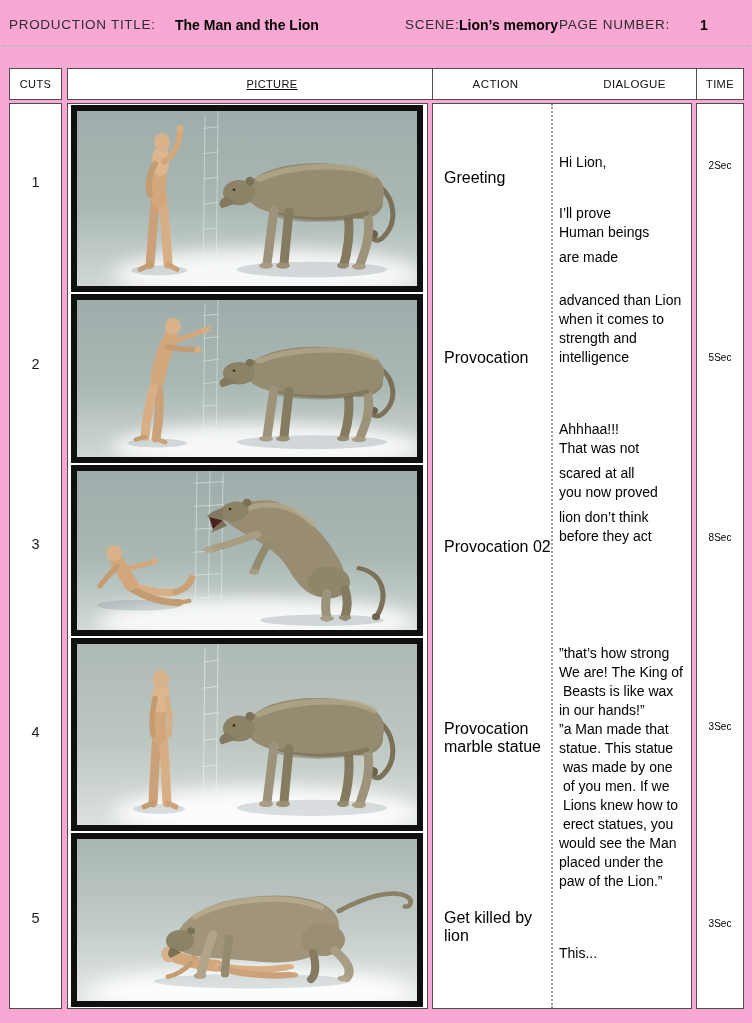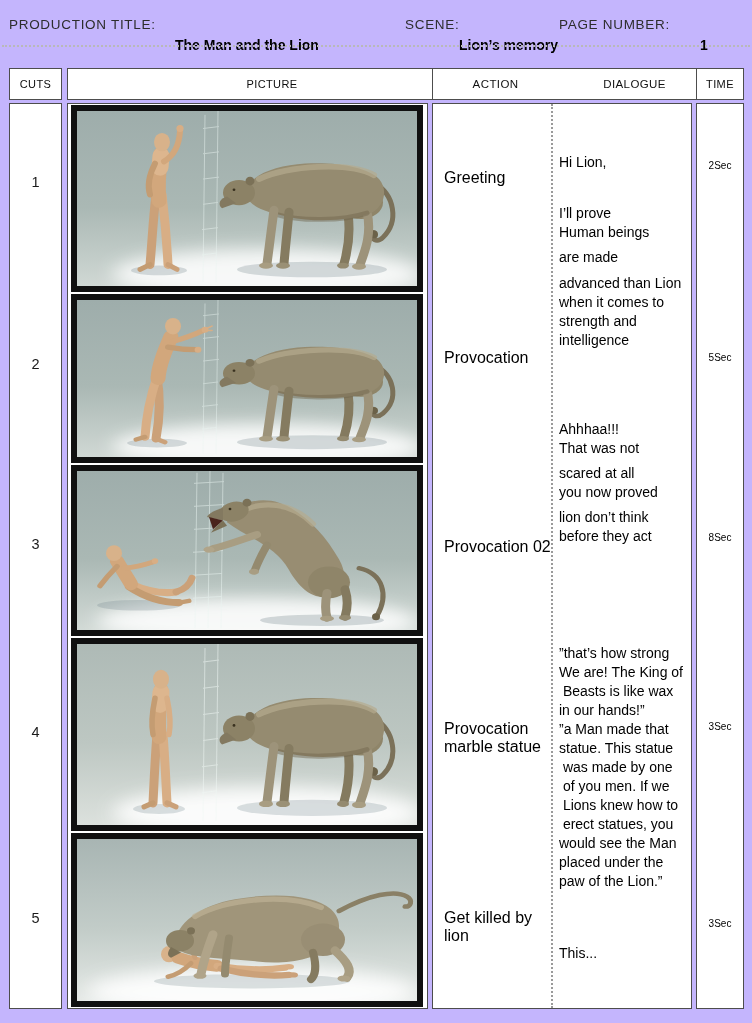--- a/index.html
+++ b/index.html
@@ -1,35 +1,35 @@
 <!DOCTYPE html>
 <html><head>
 <meta charset="utf-8">
 <style>
   * { margin:0; padding:0; box-sizing:border-box; }
   html,body { background:#ffffff; }
   body { font-family:"Liberation Sans", sans-serif; color:#111; }
-  .page { position:relative; width:752px; height:1023px; background:#c4b5fd; overflow:hidden; }
+  .page { position:relative; width:752px; height:1023px; background:#f9a8d4; overflow:hidden; }
 
   
   .hdr-item { position:absolute; top:15px; height:20px; line-height:20px; white-space:nowrap; }
   .hdr-label { font-size:13.5px; letter-spacing:0.7px; color:#2d2d2d; }
-  .hdr-value { font-size:14px; font-weight:bold; color:#000;margin-top:20px; }
+  .hdr-value { font-size:14px; font-weight:bold; color:#000; }
   .pos-prod-label { left:9px; }
   .pos-prod-value { left:175px; }
   .pos-scene-label { left:405px; }
   .pos-scene-value { left:459px; }
   .pos-page-label { left:559px; }
   .pos-page-value { left:700px; }
   .top-rule { position:absolute; left:2px; right:2px; top:45px; border-top:2px dotted #b9b9b9; }
 
   
   .cell { position:absolute; border:1px solid #4d4d4d; background:#fff; }
   .h-cuts   { left:9px;   top:68px; width:53px;  height:32px; }
-  .h-pic    { left:67px;  top:68px; width:410px; height:32px; }
+  .h-pic    { left:67px;  top:68px; width:410px; height:32px;text-decoration:underline; }
   .h-act    { left:432px; top:68px; width:280px; height:32px; }
   .h-time   { left:696px; top:68px; width:48px;  height:32px; }
   .b-cuts   { left:9px;   top:103px; width:53px;  height:906px; }
   .b-pic    { left:67px;  top:103px; width:361px; height:906px; }
   .b-act    { left:432px; top:103px; width:260px; height:906px; }
   .b-time   { left:696px; top:103px; width:48px;  height:906px; }
 
   .col-head { display:flex; align-items:center; justify-content:center;
               font-size:11px; letter-spacing:0.4px; color:#0d0d0d; }
   .h-act { display:block; position:absolute; }
@@ -382,21 +382,21 @@
     <span class="action-label" style="top:65px">Greeting</span>
     <span class="action-label" style="top:245px">Provocation</span>
     <span class="action-label" style="top:434px">Provocation 02</span>
     <span class="action-label" style="top:616px">Provocation marble statue</span>
     <span class="action-label" style="top:805px">Get killed by lion</span>
 
     <div class="dlg-block" style="top:49px">Hi Lion,</div>
     <div class="dlg-block" style="top:100px">I’ll prove
 Human beings</div>
     <div class="dlg-block" style="top:144px">are made</div>
-    <div class="dlg-block" style="top:170px">advanced than Lion
+    <div class="dlg-block" style="top:187px">advanced than Lion
 when it comes to
 strength and
 intelligence</div>
     <div class="dlg-block" style="top:316px">Ahhhaa!!!
 That was not</div>
     <div class="dlg-block" style="top:360px">scared at all
 you now proved</div>
     <div class="dlg-block" style="top:404px">lion don’t think
 before they act</div>
     <div class="dlg-block" style="top:540px">”that’s how strong

